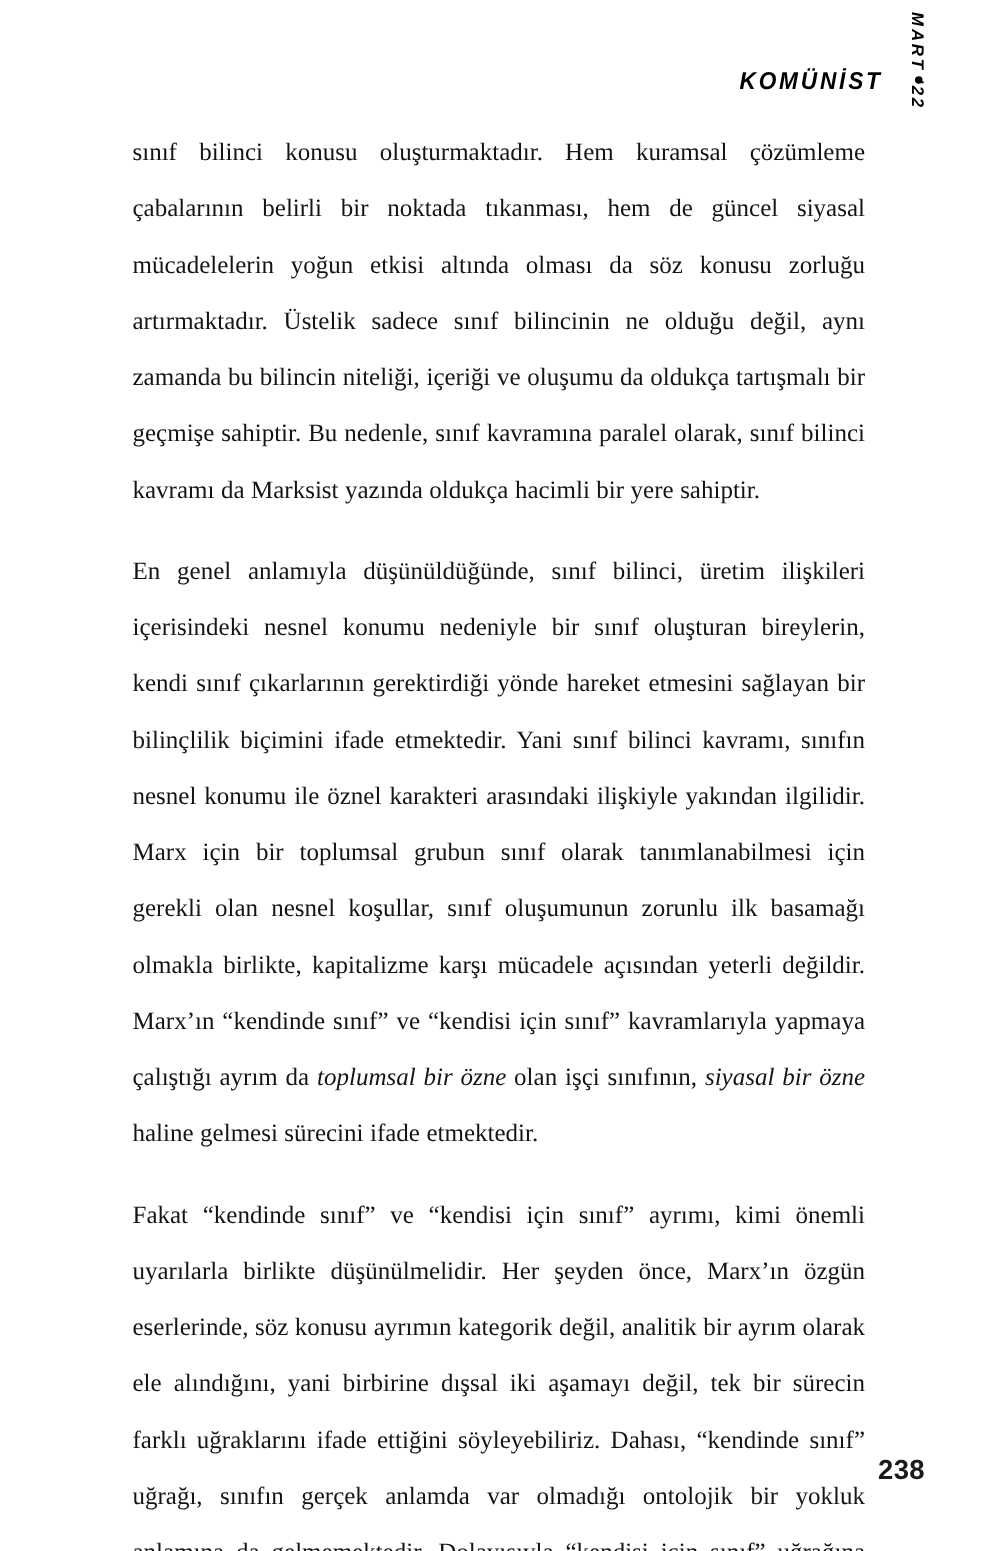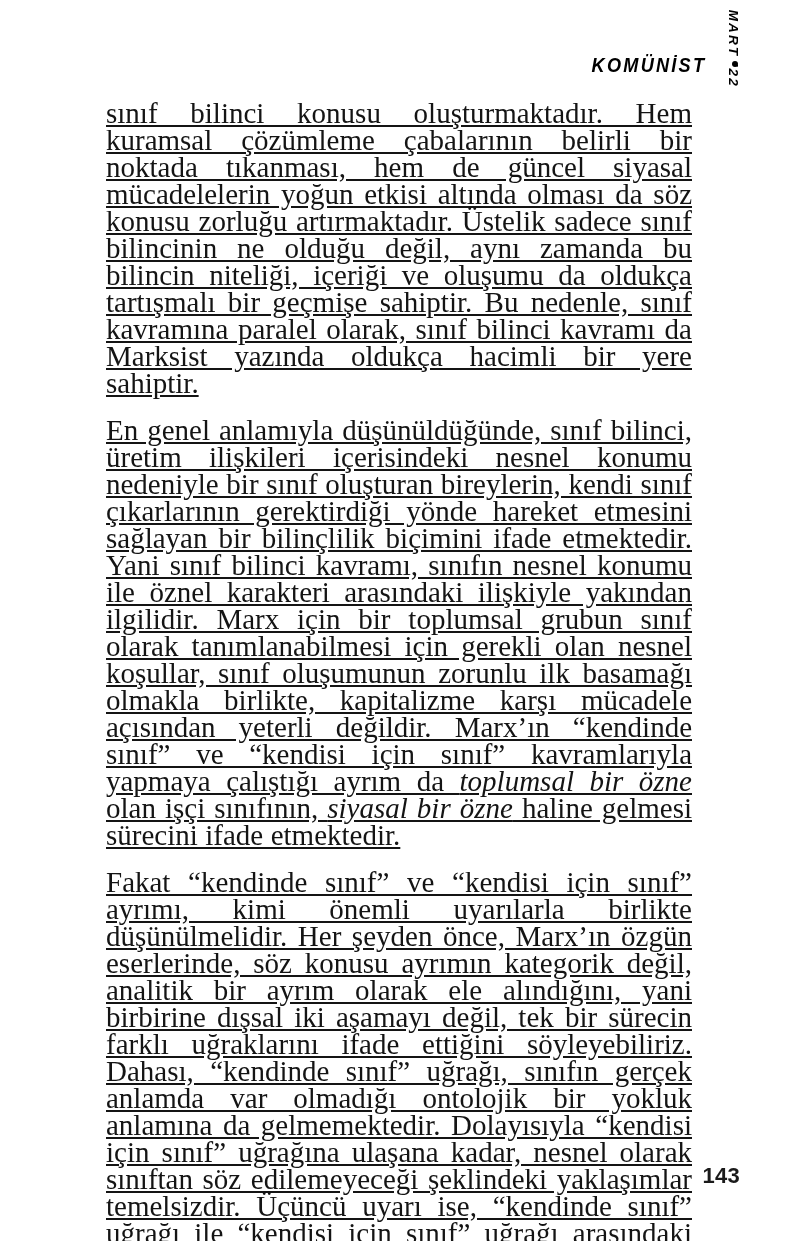--- a/index.html
+++ b/index.html
@@ -68,27 +68,26 @@
   
   .text-column {
     position: absolute;
     left: 106px;
     top: 100px;
     width: 586px;
   }
 
   .body-par {
     margin: 0 0 20px 0;
-    font-size: 29px;
-    line-height: 27px;
+    font-size: 20px;
+    line-height: 45px;
     text-align: justify;
     text-justify: inter-word;
     word-spacing: 0.2px;
     hyphens: manual;
-    text-decoration: underline;
   }
 
   .body-par:last-child {
     margin-bottom: 0;
   }
 
   .body-par i {
     font-style: italic;
   }
 
@@ -115,15 +114,15 @@
   </div>
 
   <div class="running-head-date">MART '22</div>
 
   <div class="text-column">
     <p class="body-par"><span>sınıf bilinci konusu oluşturmaktadır. Hem kuramsal çözümleme çabalarının belirli bir noktada tıkanması, hem de güncel siyasal mücadelelerin yoğun etkisi altında olması da söz konusu zorluğu artırmaktadır. Üstelik sadece sınıf bilincinin ne olduğu değil, aynı zamanda bu bilincin niteliği, içeriği ve oluşumu da oldukça tartışmalı bir geçmişe sahiptir. Bu nedenle, sınıf kavramına paralel olarak, sınıf bilinci kavramı da Marksist yazında oldukça hacimli bir yere sahiptir.</span></p>
     <p class="body-par"><span>En genel anlamıyla düşünüldüğünde, sınıf bilinci, üretim ilişkileri içerisindeki nesnel konumu nedeniyle bir sınıf oluşturan bireylerin, kendi sınıf çıkarlarının gerektirdiği yönde hareket etmesini sağlayan bir bilinçlilik biçimini ifade etmektedir. Yani sınıf bilinci kavramı, sınıfın nesnel konumu ile öznel karakteri arasındaki ilişkiyle yakından ilgilidir. Marx için bir toplumsal grubun sınıf olarak tanımlanabilmesi için gerekli olan nesnel koşullar, sınıf oluşumunun zorunlu ilk basamağı olmakla birlikte, kapitalizme karşı mücadele açısından yeterli değildir. Marx’ın “kendinde sınıf” ve “kendisi için sınıf” kavramlarıyla yapmaya çalıştığı ayrım da </span><i>toplumsal bir özne</i><span> olan işçi sınıfının, </span><i>siyasal bir özne</i><span> haline gelmesi sürecini ifade etmektedir.</span></p>
     <p class="body-par"><span>Fakat “kendinde sınıf” ve “kendisi için sınıf” ayrımı, kimi önemli uyarılarla birlikte düşünülmelidir. Her şeyden önce, Marx’ın özgün eserlerinde, söz konusu ayrımın kategorik değil, analitik bir ayrım olarak ele alındığını, yani birbirine dışsal iki aşamayı değil, tek bir sürecin farklı uğraklarını ifade ettiğini söyleyebiliriz. Dahası, “kendinde sınıf” uğrağı, sınıfın gerçek anlamda var olmadığı ontolojik bir yokluk anlamına da gelmemektedir. Dolayısıyla “kendisi için sınıf” uğrağına ulaşana kadar, nesnel olarak sınıftan söz edilemeyeceği şeklindeki yaklaşımlar temelsizdir. Üçüncü uyarı ise, “kendinde sınıf” uğrağı ile “kendisi için sınıf” uğrağı arasındaki oluşum sürecinin mutlak ve  kronolojik bir gelişim çizgisi biçiminde görülmemesi yönündedir. Bu anlamda, “kendisi için sınıf” uğrağı geri dönüşü mümkün olmayan bir son olmadığı gibi, oluşum süreci de tarihsel ve toplumsal koşullara bağlı olarak hayli karmaşık biçimler almaktadır. Son olarak, “kendisi için sı-</span></p>
   </div>
 
-  <div class="folio">143</div>
+  <div class="folio">238</div>
 
 </div>
 
 </body></html>

